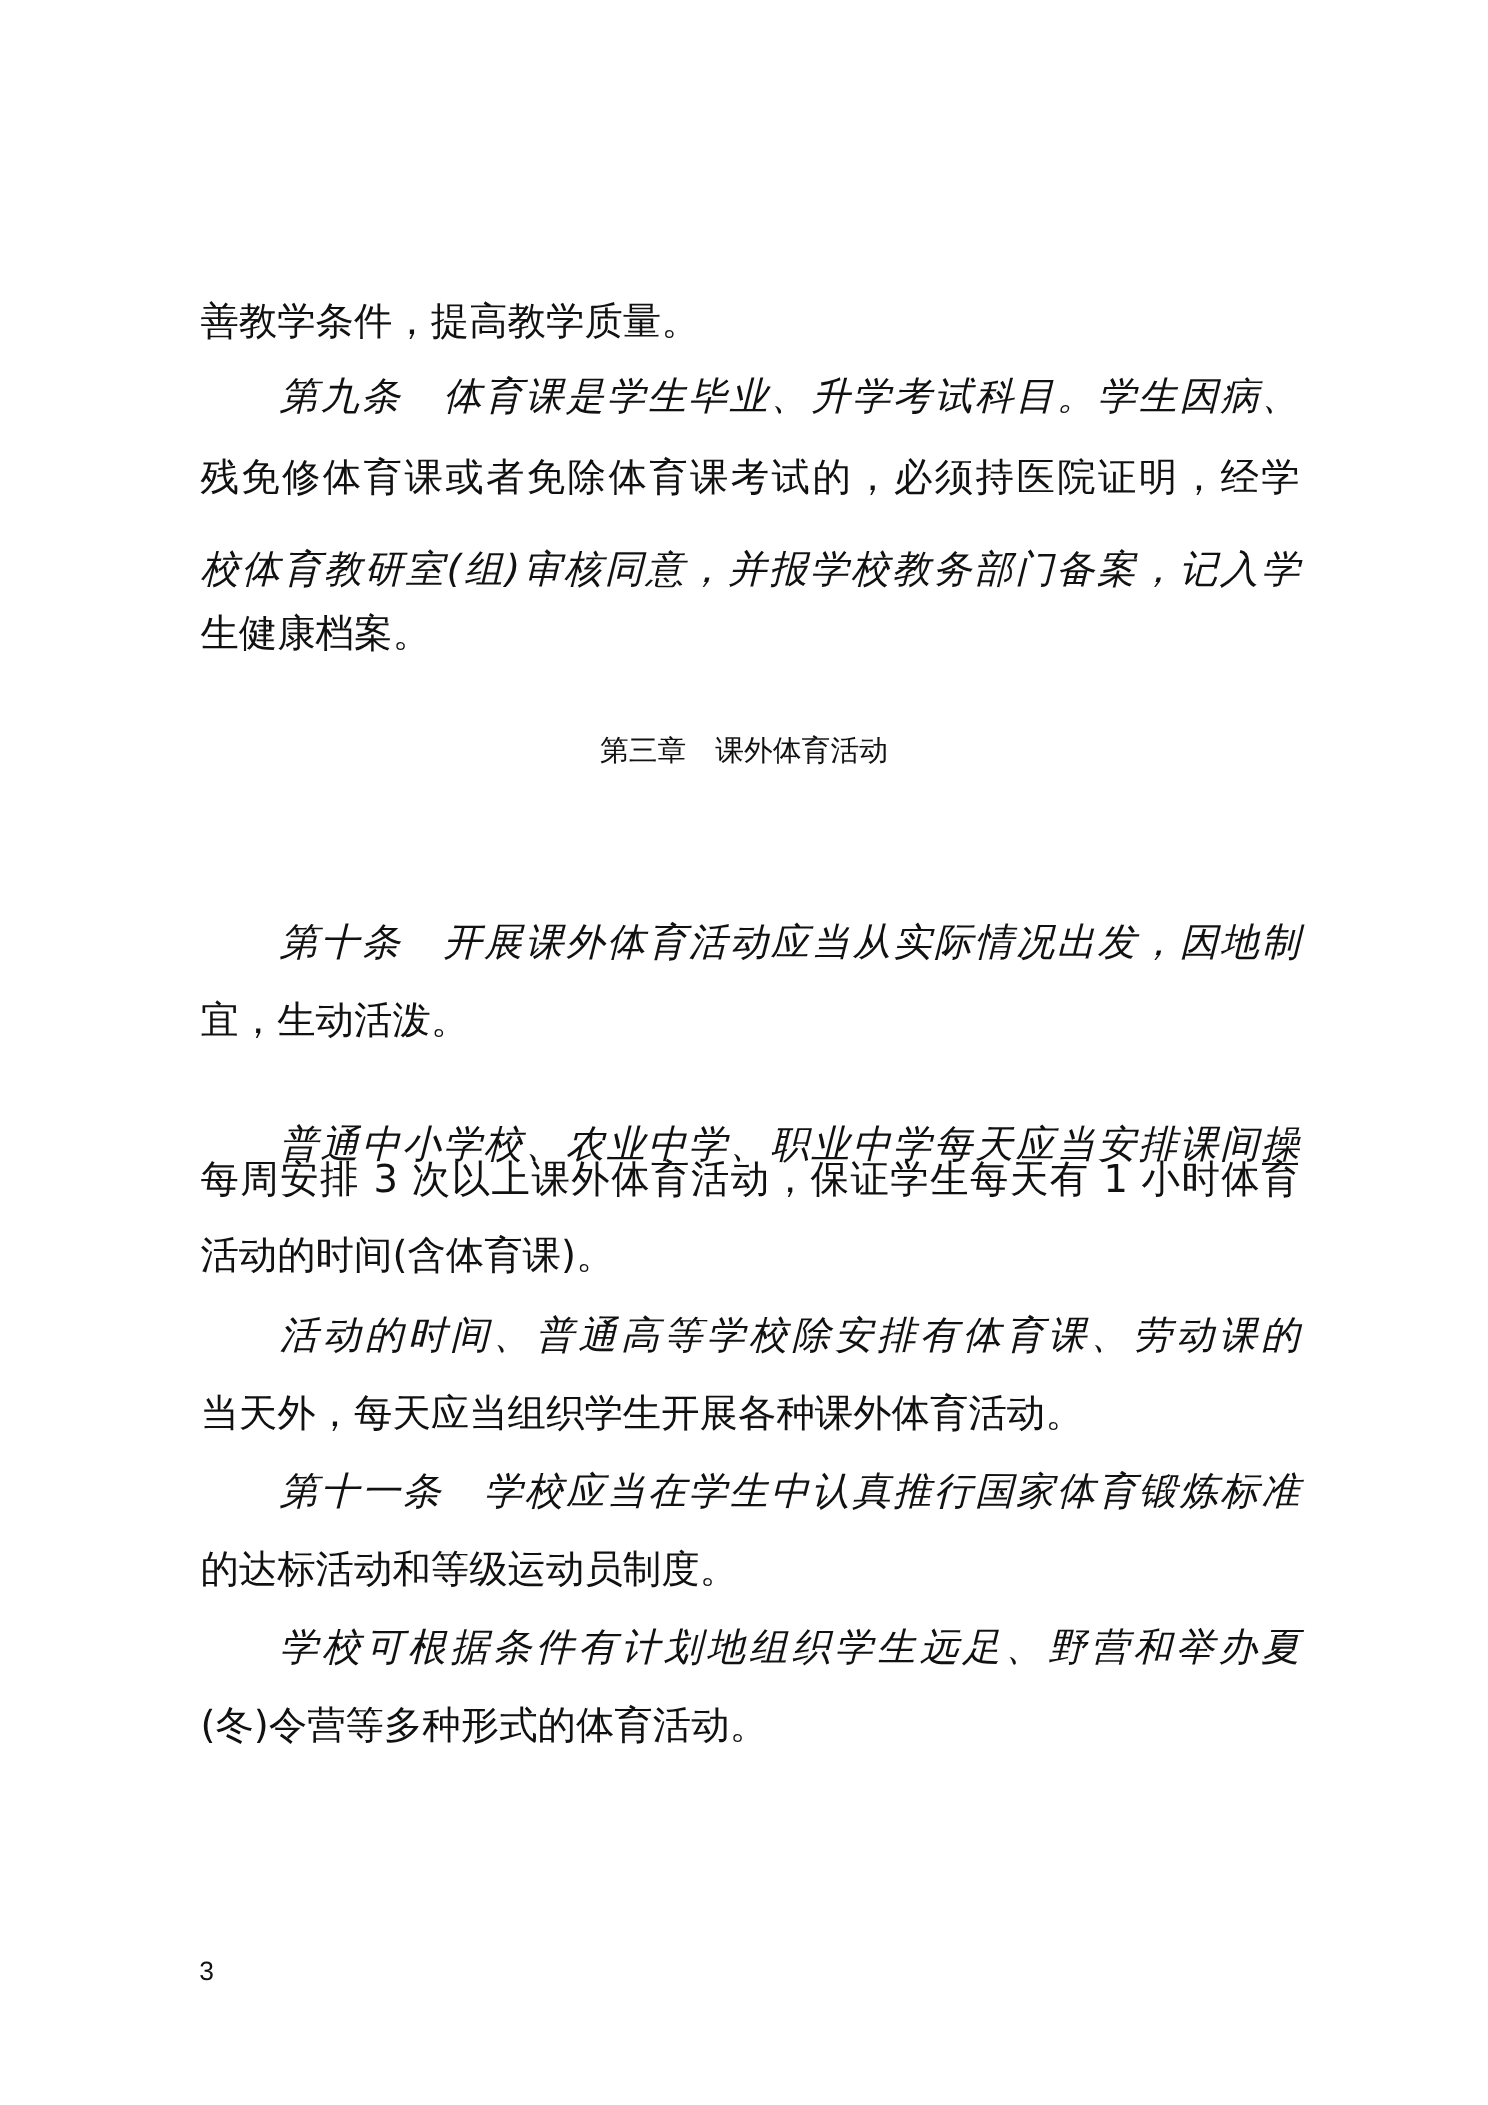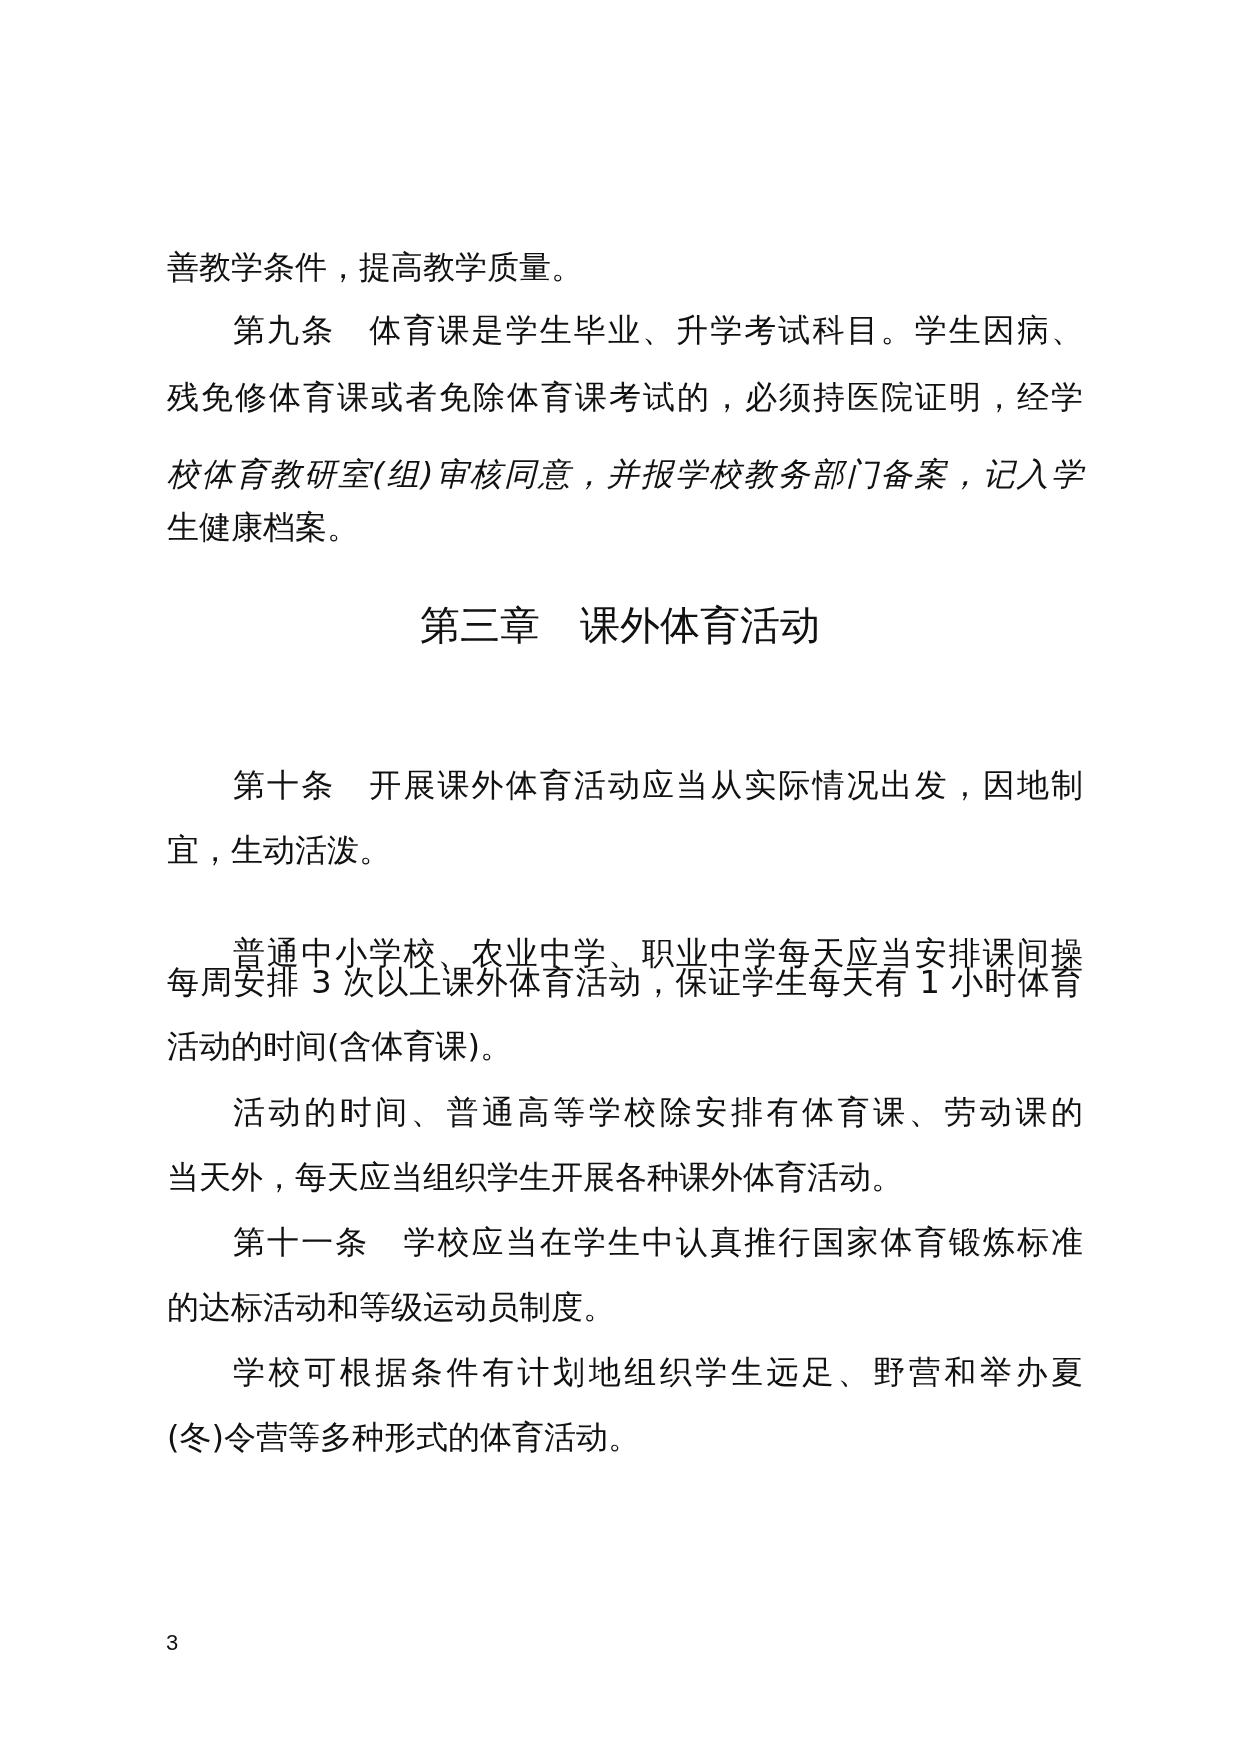--- a/index.html
+++ b/index.html
@@ -12,29 +12,29 @@
     height: 40px;
     line-height: 40px;
     font-family: "DejaVu Sans", "Liberation Sans", sans-serif;
     font-size: 32px;
     color: #111111;
     white-space: nowrap;
     overflow: visible;
   }
   .line.full { text-align: justify; text-align-last: justify; }
   .line.last { text-align: left; }
-  .line.indent { left: 233px; width: 850px; }
+  .line.indent { left: 233px; width: 850px; font-style: italic; }
   .title {
     position: absolute;
     left: 0; width: 1240px;
     top: 605px;
     height: 40px; line-height: 40px;
     text-align: center;
     font-family: "DejaVu Sans", "Liberation Sans", sans-serif;
-    font-size: 40px;
+    font-size: 24px;
     color: #111111;
     white-space: pre;
   }
   .pagenum {
     position: absolute;
     left: 166px; top: 1630px;
     font-family: "Liberation Sans", "DejaVu Sans", sans-serif;
     font-size: 22px;
     color: #111111;
   }

